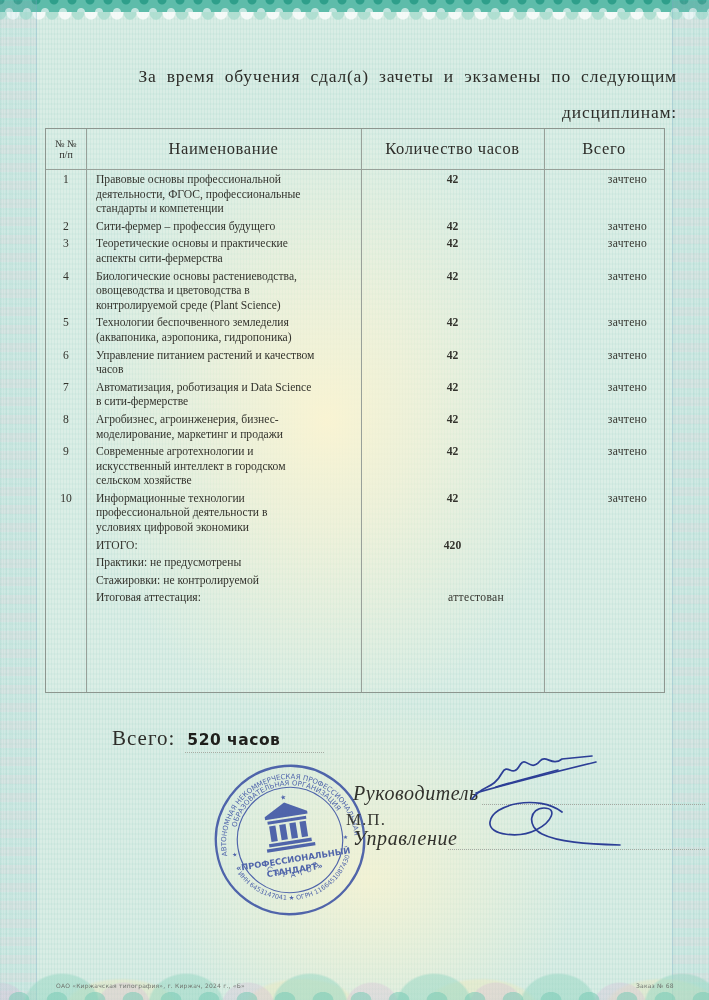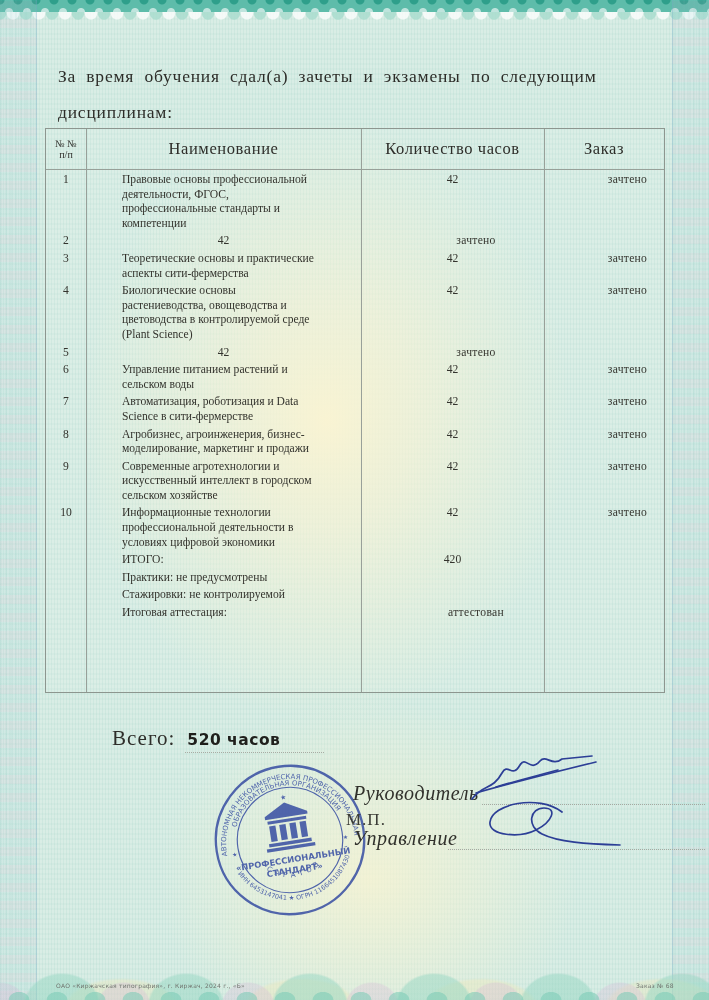--- a/index.html
+++ b/index.html
@@ -38,44 +38,45 @@
     position:absolute;top:0;bottom:0;width:36px;pointer-events:none;
     background:
       repeating-linear-gradient(0deg, rgba(196,158,204,.10) 0 9px, rgba(142,203,216,.12) 9px 18px),
       repeating-linear-gradient(90deg, rgba(120,190,175,.08) 0 2px, rgba(255,255,255,0) 2px 5px);
   }
   .border-side.left{left:0;border-right:1px solid rgba(110,165,200,.25);}
   .border-side.right{right:0;border-left:1px solid rgba(110,165,200,.25);}
 
   
   .heading{
-    position:absolute;left:58px;top:58px;width:630px;
+    position:absolute;left:47px;top:58px;width:630px;
     font-size:17.5px;line-height:36px;letter-spacing:.8px;word-spacing:5px;
     color:#2c2c28;
+    text-align:right;
   }
 
   
   .tbl{
     position:absolute;left:45px;top:128px;width:620px;height:565px;
     border:1px solid #8d968f;box-sizing:border-box;background:rgba(255,255,255,.06);
   }
   .vline{position:absolute;top:0;bottom:0;width:1px;background:#98a099;}
   .vline.v1{left:40px;} .vline.v2{left:315px;} .vline.v3{left:498px;}
   .tbl-head{
     display:grid;grid-template-columns:40px 275px 183px 120px;
     height:40px;border-bottom:1px solid #98a099;align-items:center;
   }
   .tbl-head .hc{text-align:center;font-size:16.5px;letter-spacing:.6px;color:#2e2e2a;}
   .hc.num{font-size:10px;line-height:11px;letter-spacing:0;}
   .tbl-body{position:relative;}
   .trow{display:grid;grid-template-columns:40px 275px 183px 120px;align-items:start;}
   .trow .c{font-size:11.6px;line-height:14.6px;padding-top:3px;color:#33332d;}
   .trow .c.num{text-align:center;}
-  .trow .c.name{padding-left:0;padding-right:46px;margin-left:36px;}
-  .trow .c.hours{text-align:center;}
+  .trow .c.name{padding-left:10px;padding-right:46px;}
+  .trow .c.hours{text-align:center;font-weight:bold;}
   .trow .c.grade{text-align:center;letter-spacing:.3px;padding-left:47px;}
 
   
   .total{position:absolute;left:112px;top:726px;}
   .total .lbl{font-size:21px;letter-spacing:1px;color:#2e2e2a;}
   .total .val{
     font-family:"DejaVu Sans", sans-serif;font-weight:bold;font-size:15.5px;
     color:#1f1f1c;margin-left:10px;letter-spacing:.5px;
     border-bottom:1px dotted #a9aca4;padding:0 44px 3px 2px;
   }
@@ -120,59 +121,61 @@
     <div class="vline v1"></div>
     <div class="vline v2"></div>
     <div class="vline v3"></div>
     <div class="tbl-head">
       <div class="hc num">
         <div>№ №</div>
         <div>п/п</div>
       </div>
       <div class="hc">Наименование</div>
       <div class="hc">Количество часов</div>
-      <div class="hc">Заказ</div>
+      <div class="hc">Всего</div>
     </div>
     <div class="tbl-body">
     <div class="trow">
       <div class="c num">1</div>
       <div class="c name">Правовые основы профессиональной деятельности, ФГОС, профессиональные стандарты и компетенции</div>
       <div class="c hours">42</div>
       <div class="c grade">зачтено</div>
     </div>
 
     <div class="trow">
       <div class="c num">2</div>
+      <div class="c name">Сити-фермер – профессия будущего</div>
       <div class="c hours">42</div>
       <div class="c grade">зачтено</div>
     </div>
 
     <div class="trow">
       <div class="c num">3</div>
       <div class="c name">Теоретические основы и практические аспекты сити-фермерства</div>
       <div class="c hours">42</div>
       <div class="c grade">зачтено</div>
     </div>
 
     <div class="trow">
       <div class="c num">4</div>
       <div class="c name">Биологические основы растениеводства, овощеводства и цветоводства в контролируемой среде (Plant Science)</div>
       <div class="c hours">42</div>
       <div class="c grade">зачтено</div>
     </div>
 
     <div class="trow">
       <div class="c num">5</div>
+      <div class="c name">Технологии беспочвенного земледелия (аквапоника, аэропоника, гидропоника)</div>
       <div class="c hours">42</div>
       <div class="c grade">зачтено</div>
     </div>
 
     <div class="trow">
       <div class="c num">6</div>
-      <div class="c name">Управление питанием растений и сельском воды</div>
+      <div class="c name">Управление питанием растений и качеством часов</div>
       <div class="c hours">42</div>
       <div class="c grade">зачтено</div>
     </div>
 
     <div class="trow">
       <div class="c num">7</div>
       <div class="c name">Автоматизация, роботизация и Data Science в сити-фермерстве</div>
       <div class="c hours">42</div>
       <div class="c grade">зачтено</div>
     </div>

